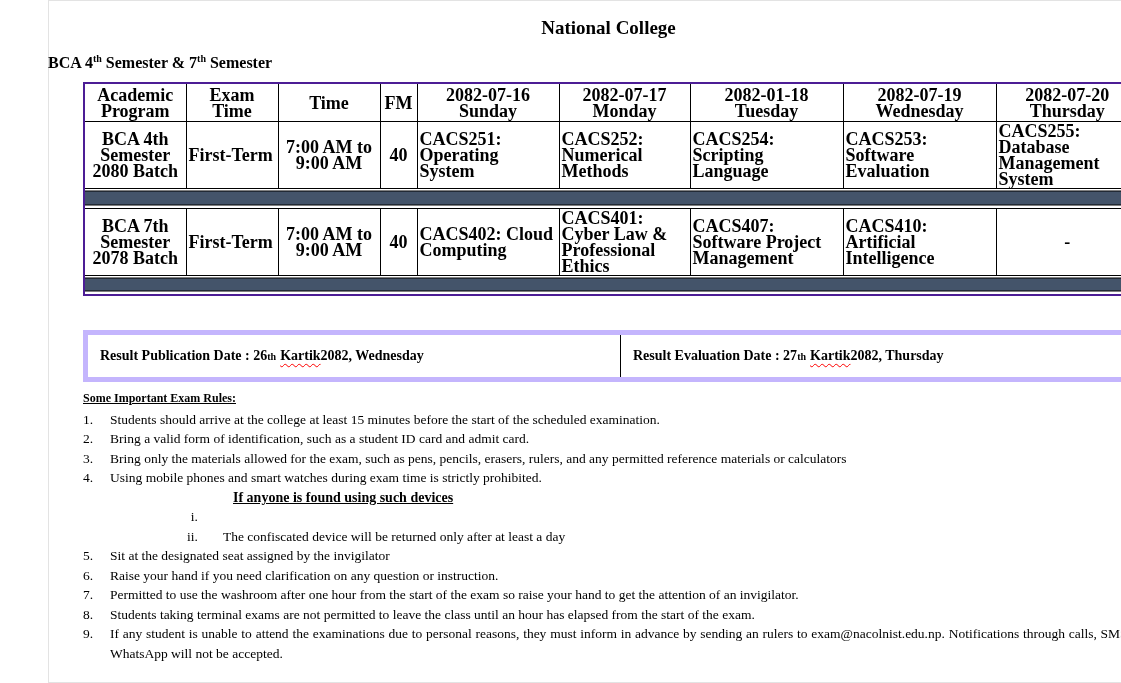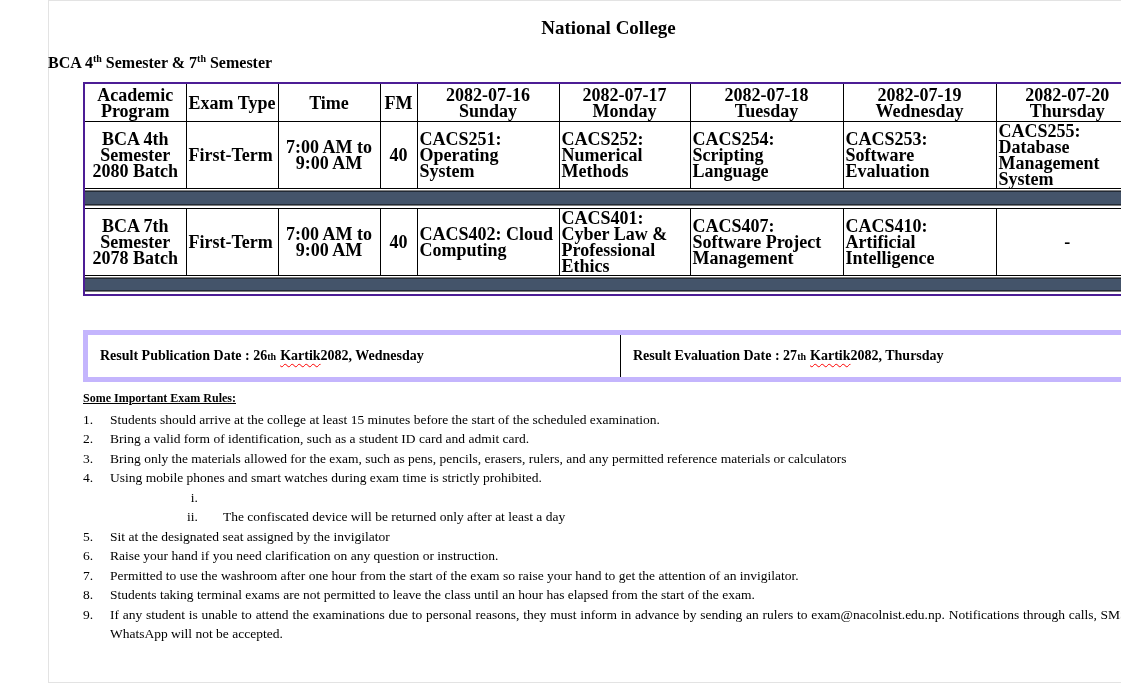--- a/index.html
+++ b/index.html
@@ -138,33 +138,33 @@
         <col style="width:37px">
       <col style="width:142px">
         <col style="width:131px">
         <col style="width:153px">
         <col style="width:153px">
         <col style="width:143px">
     </colgroup>
     <tbody>
         <tr class="hdr">
       <th>Academic Program</th>
-      <th>Exam Type</th>
+      <th>Exam Time</th>
       <th>Time</th>
       <th>FM</th>
       <th>
             <div>2082-07-16</div>
             <div>Sunday</div>
           </th>
       <th>
             <div>2082-07-17</div>
             <div>Monday</div>
           </th>
       <th>
-            <div>2082-07-18</div>
+            <div>2082-01-18</div>
             <div>Tuesday</div>
           </th>
       <th>
             <div>2082-07-19</div>
             <div>Wednesday</div>
           </th>
       <th>
             <div>2082-07-20</div>
             <div>Thursday</div>
           </th>
@@ -228,20 +228,21 @@
       </div>
     <div class="rule">
         <span class="num">3.</span>
         <span class="text">Bring only the materials allowed for the exam, such as pens, pencils, erasers, rulers, and any permitted reference materials or calculators</span>
       </div>
     <div class="rule">
         <span class="num">4.</span>
         <span class="text">Using mobile phones and smart watches during exam time is strictly prohibited.</span>
       </div>
 
+    <div class="warn-heading">If anyone is found using such devices</div>
     <div class="sub">
         <span class="num">i.</span>
       </div>
     <div class="sub">
         <span class="num">ii.</span>
         <span class="text">The confiscated device will be returned only after at least a day</span>
       </div>
 
     <div class="rule">
         <span class="num">5.</span>

